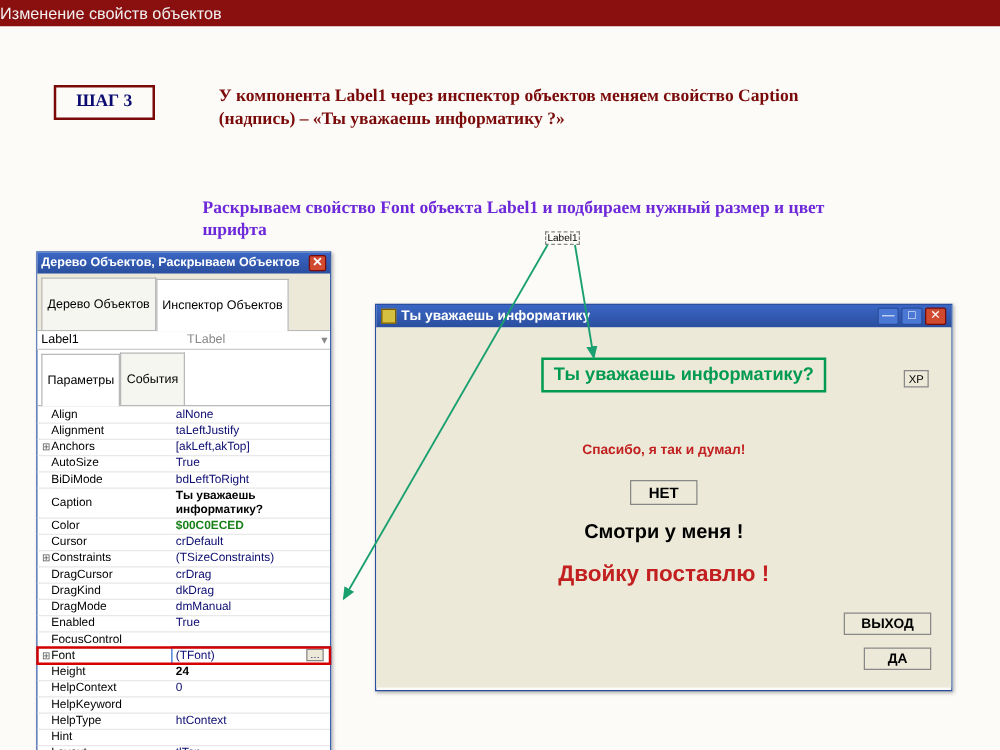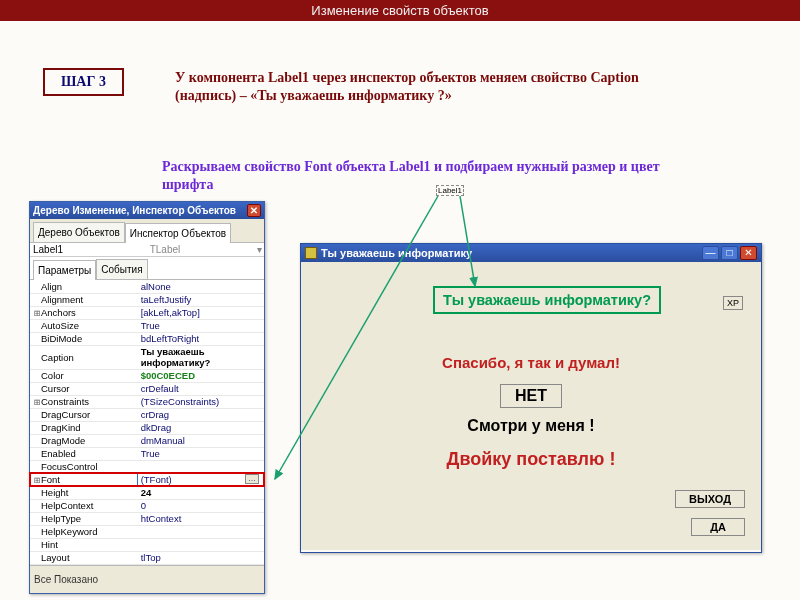--- a/index.html
+++ b/index.html
@@ -8,21 +8,20 @@
     width: 800px;
     height: 600px;
     background: #fcfbf7;
     font-family: "Trebuchet MS", "Segoe UI", sans-serif;
     overflow: hidden;
     position: relative;
   }
   .title-bar {
     background: #8a1010;
     color: #f0f0f0;
-    text-align: center;
     font-size: 13px;
     padding: 3px 0;
     width: 100%;
   }
   .page {
     position: relative;
     padding: 0;
     height: 440px;
   }
   .step-box {
@@ -92,21 +91,21 @@
     border-radius:2px;
   }
   .insp-tabs {
     display:flex;
     background:#ece9d8;
     padding: 3px 3px 0 3px;
     gap:0;
     border-bottom:1px solid #b8b8b8;
   }
   .insp-tab {
-    padding:4px 4px;
+    padding:15px 4px;
     font-size:10px;
     border:1px solid #b8b8b8;
     border-bottom:none;
     background:#f6f6f0;
   }
   .insp-tab.active {
     background:#fff;
     position:relative;
     top:1px;
   }
@@ -234,26 +233,26 @@
     position:absolute;
     right:18px; top:34px;
     border:1px solid #888;
     background:#ece9d8;
     font-size:9px;
     padding:1px 3px;
   }
   .msg1 {
     position:absolute; left:0; right:0; text-align:center; top:92px;
     font-family: Tahoma, sans-serif;
-    font-size:15px; font-weight:bold; color:#c22020;
+    font-size:11px; font-weight:bold; color:#c22020;
   }
   .btn-het {
     position:absolute; left:50%; transform:translateX(-50%); top:122px;
     border:1px solid #888; background:#ece9d8;
-    padding:2px 14px; font-size:16px; font-weight:bold;
+    padding:2px 14px; font-size:12px; font-weight:bold;
   }
   .msg2 {
     position:absolute; left:0; right:0; text-align:center; top:155px;
     font-size:16px; font-weight:bold; color:#000;
   }
   .msg3 {
     position:absolute; left:0; right:0; text-align:center; top:187px;
     font-size:18px; font-weight:bold; color:#c22020;
   }
   .btn-exit {
@@ -294,21 +293,21 @@
 
   <div class="step-box">ШАГ 3</div>
 
   <div class="para1">У компонента Label1 через инспектор объектов меняем свойство Caption (надпись) – «Ты уважаешь информатику ?»</div>
   <div class="para2">Раскрываем свойство Font объекта Label1 и подбираем нужный размер и цвет шрифта</div>
 
   <span class="label1-tag sel">Label1</span>
 
   <div class="inspector">
     <div class="insp-title">
-      <span>Дерево Изменение, Инспектор Объектов</span>
+      <span>Дерево Объектов, Раскрываем Объектов</span>
       <span class="insp-close">✕</span>
     </div>
     <div class="insp-tabs">
       <div class="insp-tab">Дерево Объектов</div>
       <div class="insp-tab active">Инспектор Объектов</div>
     </div>
     <div class="insp-obj">
       <div class="obj-name">Label1</div>
       <div class="obj-type">TLabel</div>
       <div class="obj-dd">▾</div>
@@ -381,26 +380,26 @@
           </tr>
       <tr>
             <td class="pname"><span class="exp"></span>Height</td>
             <td class="pval bold">24</td>
           </tr>
       <tr>
             <td class="pname"><span class="exp"></span>HelpContext</td>
             <td class="pval">0</td>
           </tr>
       <tr>
+            <td class="pname"><span class="exp"></span>HelpKeyword</td>
+            <td class="pval"></td>
+          </tr>
+      <tr>
             <td class="pname"><span class="exp"></span>HelpType</td>
             <td class="pval">htContext</td>
-          </tr>
-      <tr>
-            <td class="pname"><span class="exp"></span>HelpKeyword</td>
-            <td class="pval"></td>
           </tr>
       <tr>
             <td class="pname"><span class="exp"></span>Hint</td>
             <td class="pval"></td>
           </tr>
       <tr>
             <td class="pname"><span class="exp"></span>Layout</td>
             <td class="pval">tlTop</td>
           </tr>
     </tbody>

